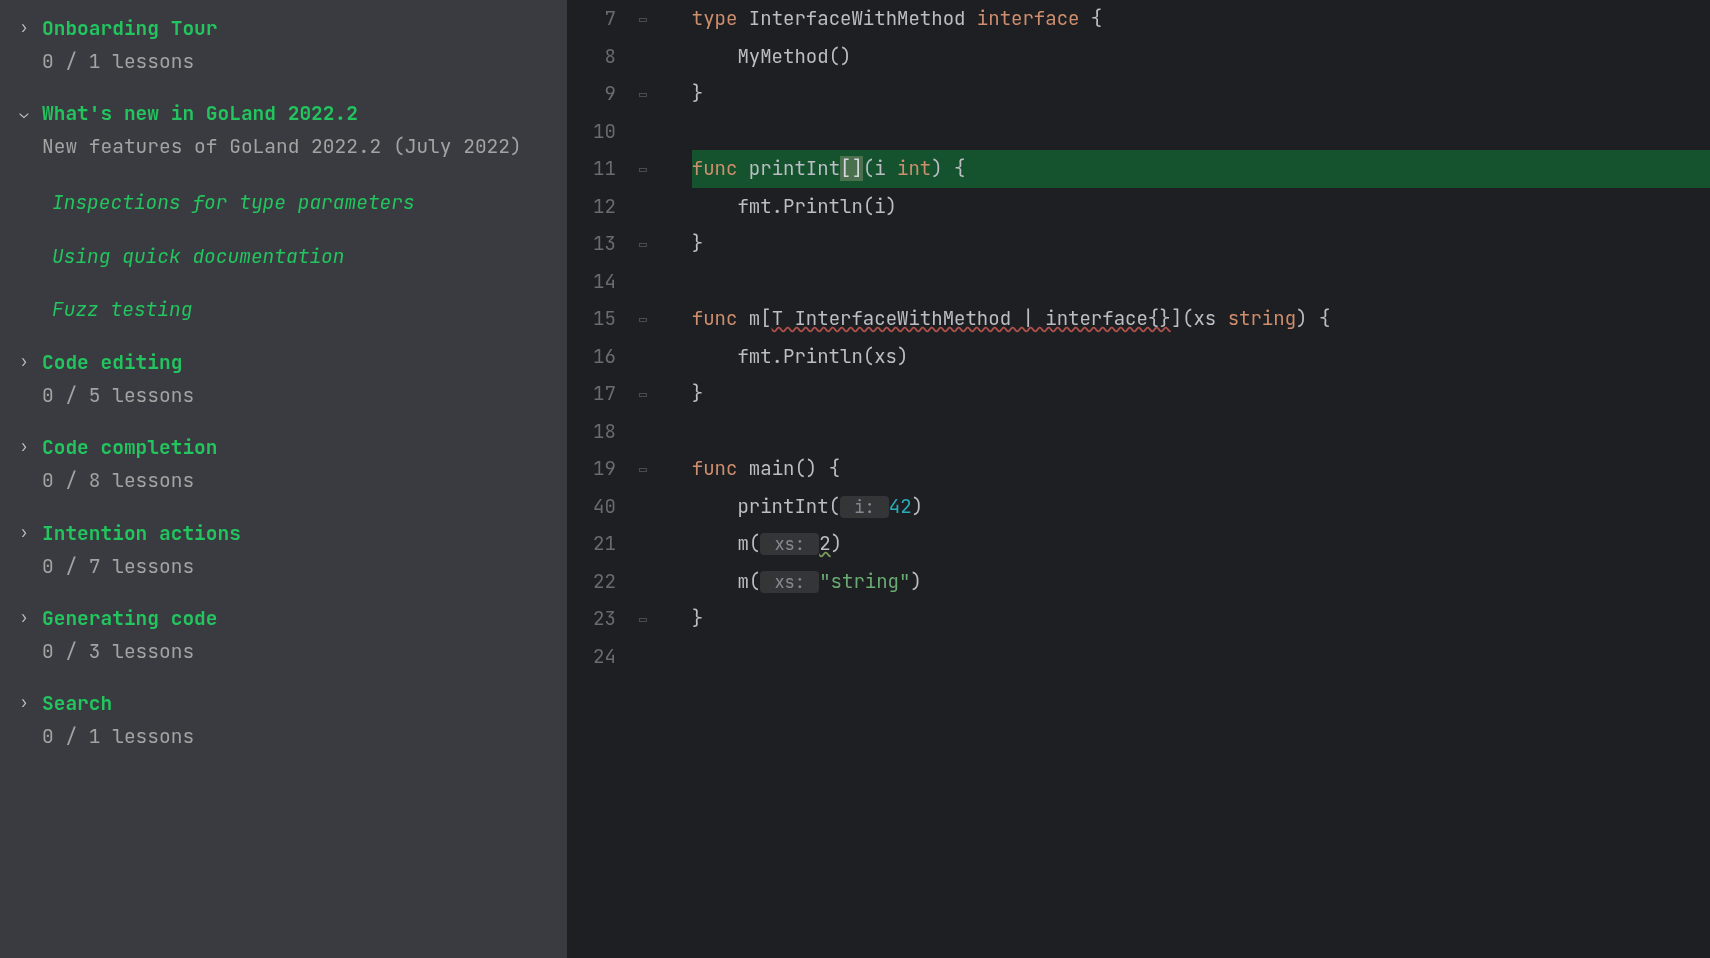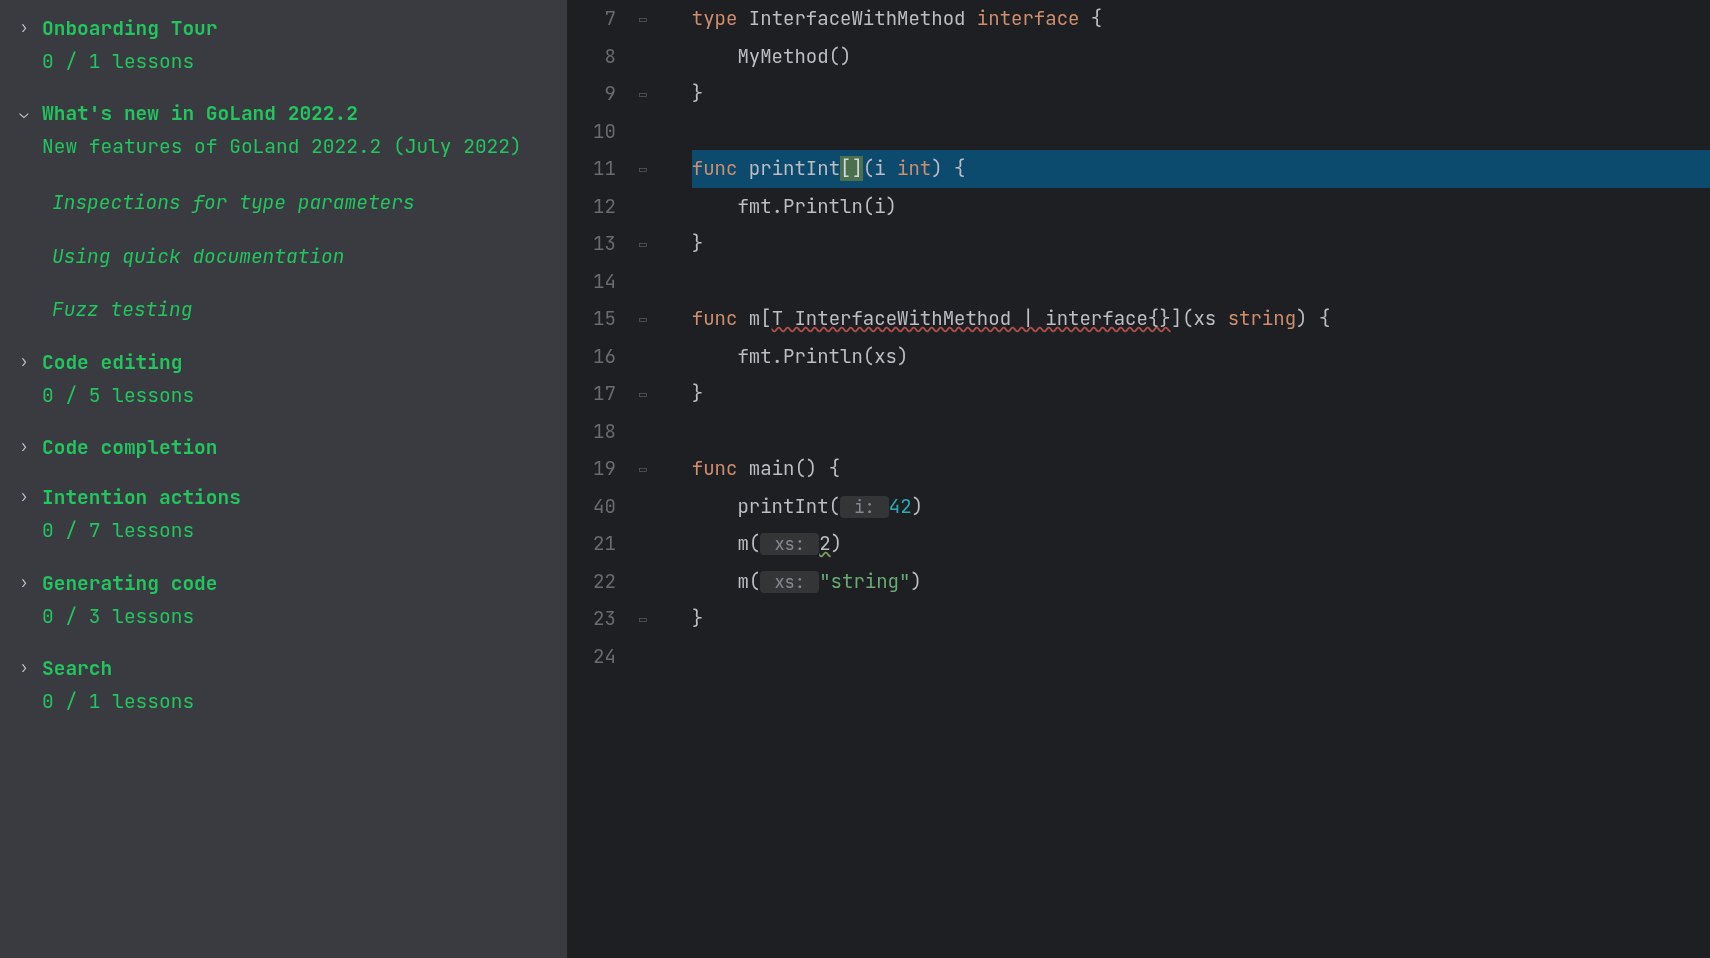--- a/index.html
+++ b/index.html
@@ -41,21 +41,21 @@
   .section-body {
     flex: 1;
   }
   .section-title {
     color: #22c55e;
     font-weight: 600;
     font-size: 19.5px;
     line-height: 28px;
   }
   .section-subtitle {
-    color: #22c55e;
+    color: #a3a3a3;
     font-size: 19.5px;
     line-height: 1.6;
     margin-top: 4px;
   }
   .sublist {
     margin-top: 26px;
     margin-left: 36px;
   }
   .subitem {
     color: #22c55e;
@@ -109,21 +109,21 @@
     flex: 1;
     padding-left: 8px;
     white-space: pre;
     position: relative;
     margin-left: 28px;
   }
   .code-line {
     height: 37.5px;
   }
   .code-line.current {
-    background: #0c4a6e;
+    background: #14532d;
   }
   .kw { color: #cf8e6d; }
   .ident { color: #bcbec4; }
   .func-name { color: #bcbec4; }
   .type-name { color: #bcbec4; }
   .num { color: #2aacb8; }
   .str { color: #6aab73; }
   .hint { background: #333537; color: #858890; border-radius: 4px; padding: 0 4px; font-size: 17px; }
   .sel-bracket { background: #4b704d; color: #d4d7dd; }
   .wavy { text-decoration: underline wavy #ae4f49; text-decoration-skip-ink: none; }
@@ -164,20 +164,21 @@
           <div class="section-title">Code editing</div>
           <div class="section-subtitle">0 / 5 lessons</div>
         </div>
       </div>
     </div>
     <div class="section">
       <div class="section-header">
         <span class="chevron">›</span>
         <div class="section-body">
           <div class="section-title">Code completion</div>
+          <div class="section-subtitle">0 / 8 lessons</div>
         </div>
       </div>
     </div>
     <div class="section">
       <div class="section-header">
         <span class="chevron">›</span>
         <div class="section-body">
           <div class="section-title">Intention actions</div>
           <div class="section-subtitle">0 / 7 lessons</div>
         </div>

